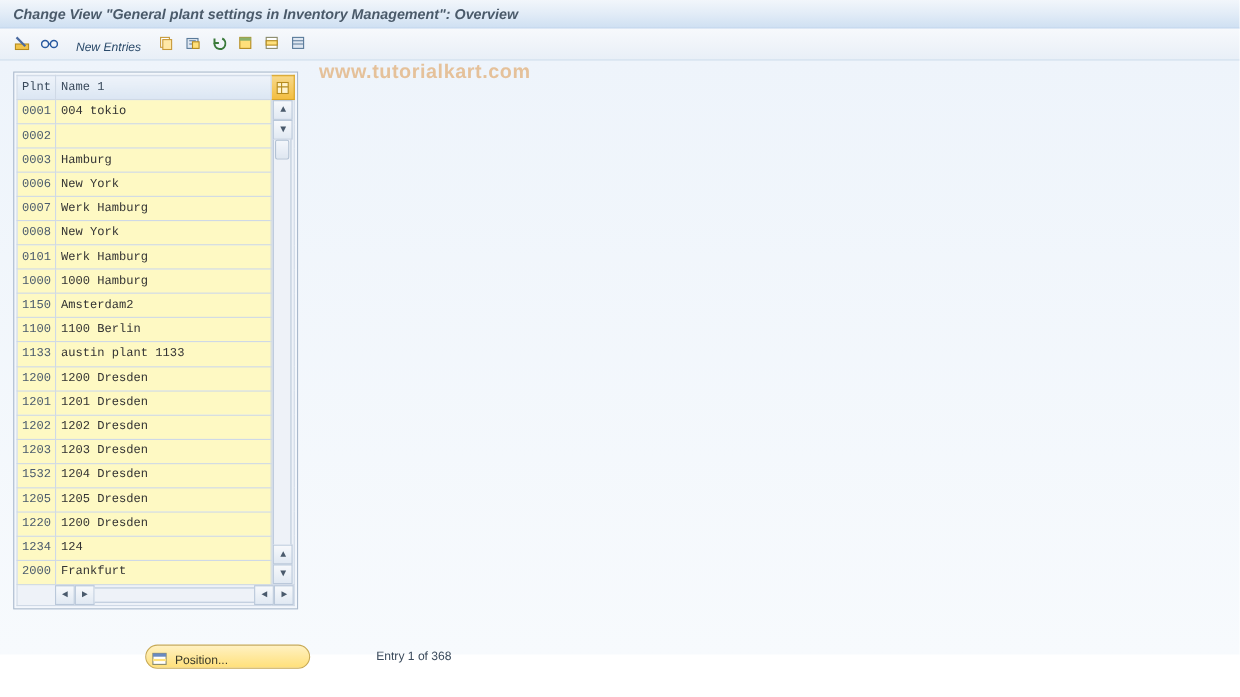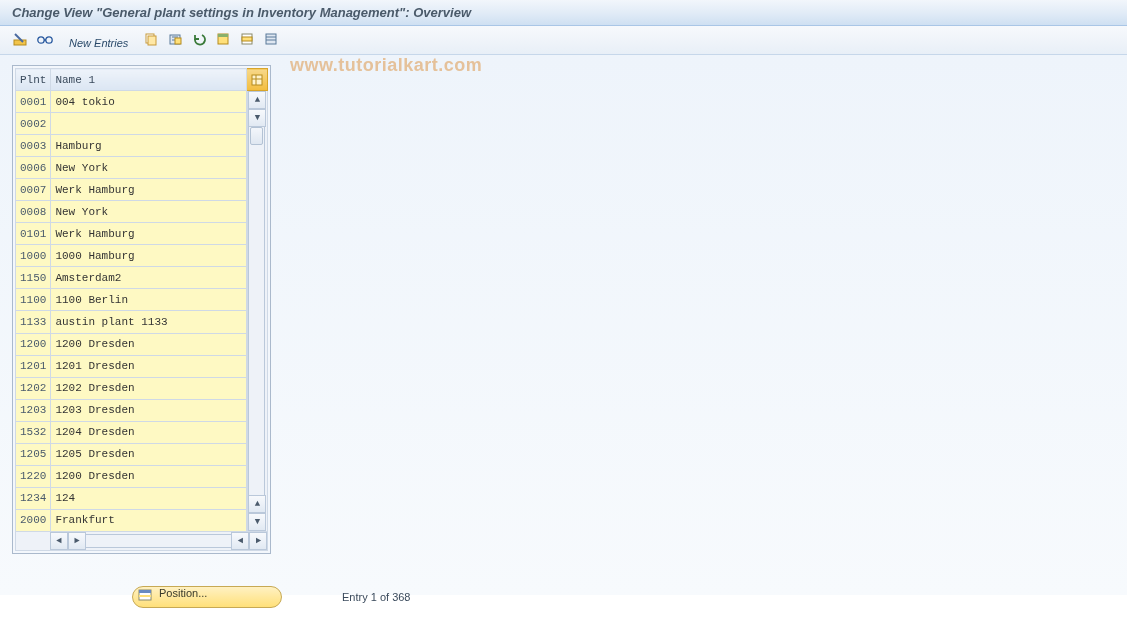--- a/index.html
+++ b/index.html
@@ -141,21 +141,21 @@
   
   .footer {
     position: absolute;
     left: 0; right: 0; top: 580px;
     padding: 6px 12px;
     display: flex;
     align-items: center;
     gap: 60px;
   }
   .pos-btn {
-    display: inline-flex; align-items: flex-start;
+    display: inline-flex; align-items: flex-end;
     height: 22px;
     border: 1px solid #c7a954;
     border-radius: 11px;
     background: linear-gradient(to bottom,#fff1c2,#ffe07a);
     padding: 0 12px 0 4px;
     font-size: 11px; color:#3a3a2a;
     cursor:pointer;
     gap:6px;
     margin-left: 120px;
     min-width: 150px;

